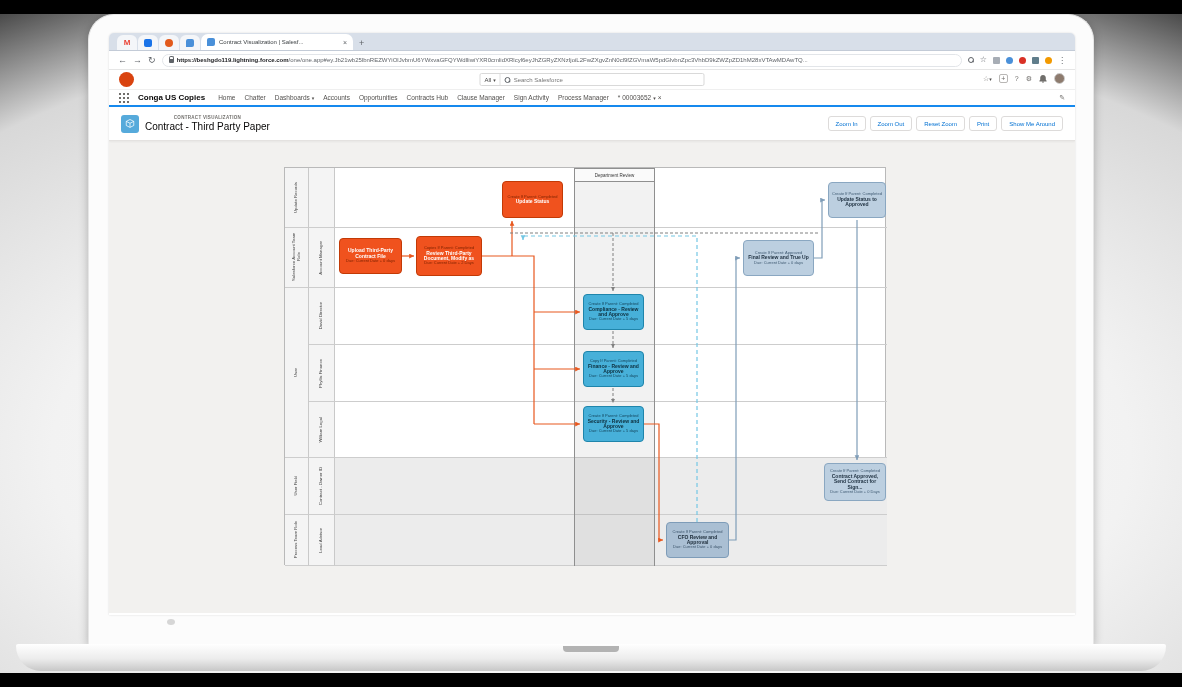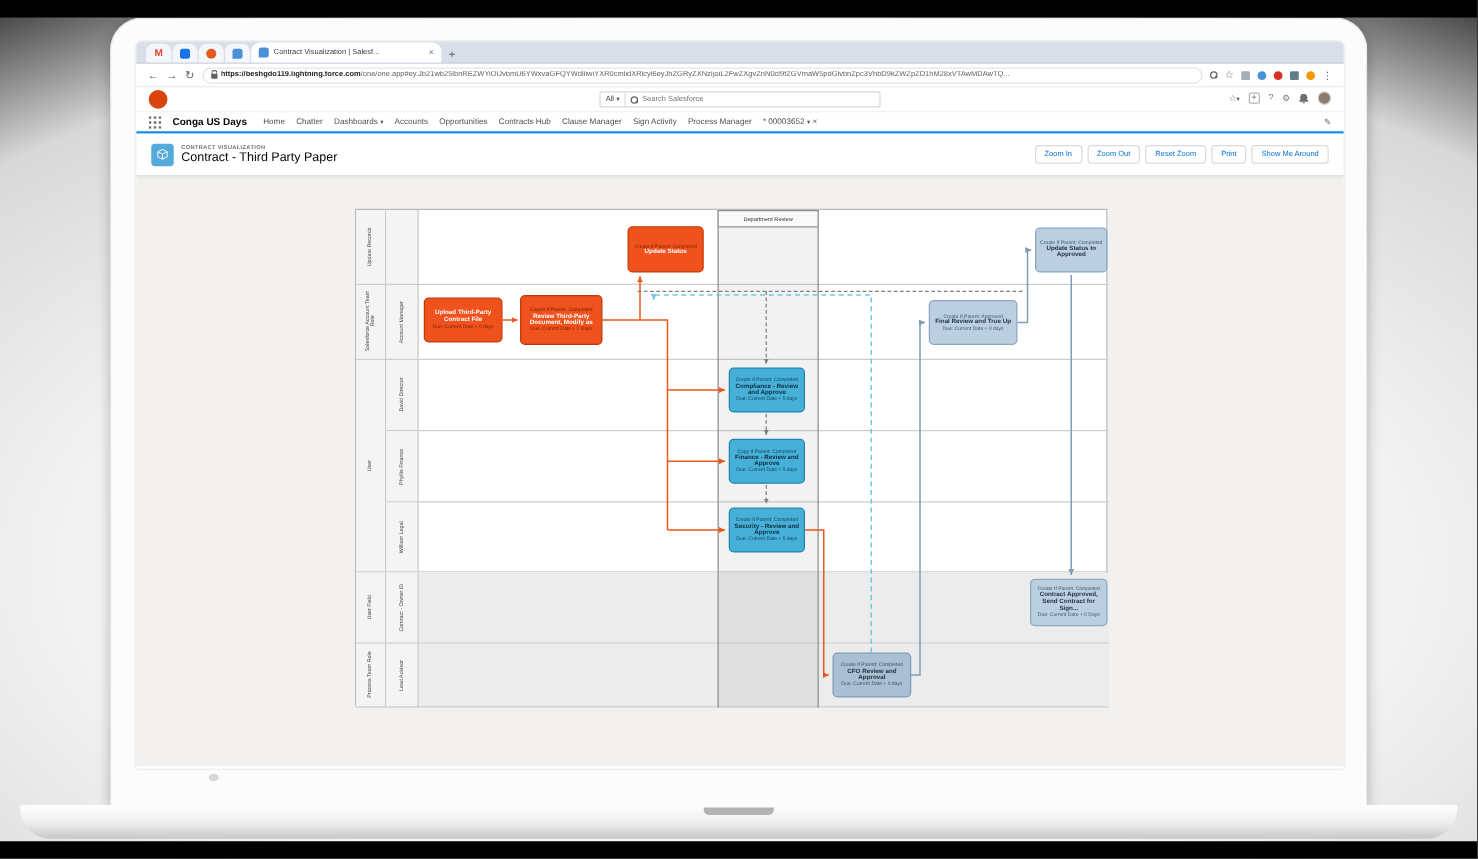--- a/index.html
+++ b/index.html
@@ -61,21 +61,21 @@
   .sf-nav{position:relative;height:17px;background:#fff;border-bottom:2px solid #1589ee;display:flex;align-items:center;gap:9px;padding:0 10px;}
   .waffle{flex:none;}
   .appname{font-size:8px;font-weight:bold;color:#080707;margin-right:4px;white-space:nowrap;}
   .nav-item{font-size:6.5px;color:#514f4d;white-space:nowrap;}
   .caret{font-size:5px;color:#514f4d;}
   .temp-tab{display:flex;align-items:center;gap:2px;}
   .pencil{position:absolute;right:10px;font-size:7px;color:#706e6b;}
 
   
   .page{position:relative;height:506px;background:#f2f1ef;}
-  .page-header{height:34px;background:#fff;border-bottom:1px solid #e4e2e0;box-shadow:0 1px 2px rgba(0,0,0,.05);display:flex;align-items:center;padding:0 12px;}
+  .page-header{height:34px;background:#fff;border-bottom:1px solid #e4e2e0;box-shadow:0 1px 2px rgba(0,0,0,.05);display:flex;align-items:center;padding:0 12px;text-align:center;}
   .obj-icon{width:18px;height:18px;border-radius:3px;background:#56aadb;display:flex;align-items:center;justify-content:center;flex:none;}
   .ph-text{margin-left:6px;}
   .eyebrow{font-size:4.5px;font-weight:bold;letter-spacing:.3px;color:#706e6b;}
   .ptitle{font-size:10px;color:#080707;margin-top:1px;}
   .actions{margin-left:auto;display:flex;gap:4px;}
   .btn{height:15px;padding:0 7px;background:#fff;border:1px solid #dddbda;border-radius:3px;color:#0070d2;font-size:6px;display:flex;align-items:center;white-space:nowrap;}
 
   
   .diagram{position:absolute;left:175px;top:60px;width:602px;height:398px;background:#fff;border:1px solid #b9b9b9;}
   .lane{position:absolute;left:0;width:602px;border-bottom:1px solid #cdcdcd;}
@@ -194,21 +194,21 @@
               <rect x="4" y="0" width="2" height="2"></rect>
               <rect x="8" y="0" width="2" height="2"></rect>
               <rect x="0" y="4" width="2" height="2"></rect>
               <rect x="4" y="4" width="2" height="2"></rect>
               <rect x="8" y="4" width="2" height="2"></rect>
               <rect x="0" y="8" width="2" height="2"></rect>
               <rect x="4" y="8" width="2" height="2"></rect>
               <rect x="8" y="8" width="2" height="2"></rect>
             </g>
         </svg>
-        <span class="appname">Conga US Days</span>
+        <span class="appname">Conga US Copies</span>
         <span class="nav-item">Home</span>
         <span class="nav-item">Chatter</span>
         <span class="nav-item"><span>Dashboards</span> <span class="caret">▾</span></span>
         <span class="nav-item">Accounts</span>
         <span class="nav-item">Opportunities</span>
         <span class="nav-item">Contracts Hub</span>
         <span class="nav-item">Clause Manager</span>
         <span class="nav-item">Sign Activity</span>
         <span class="nav-item">Process Manager</span>
         <span class="nav-item temp-tab">

